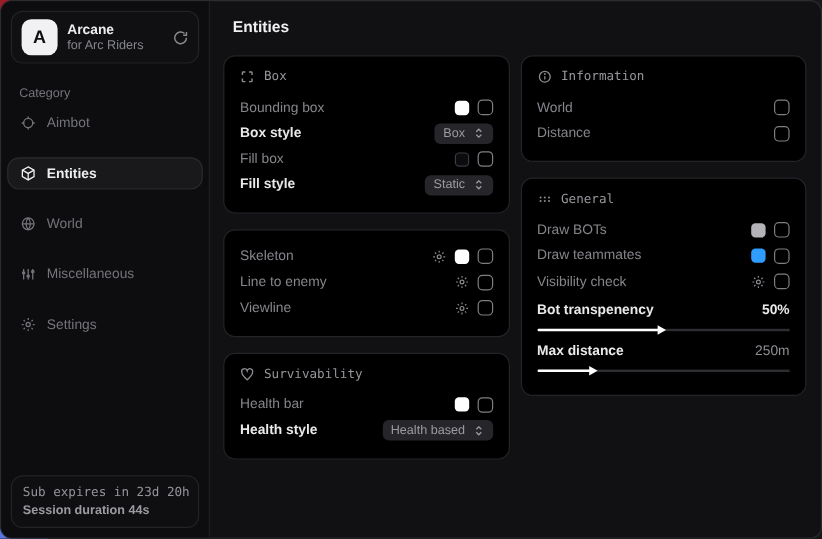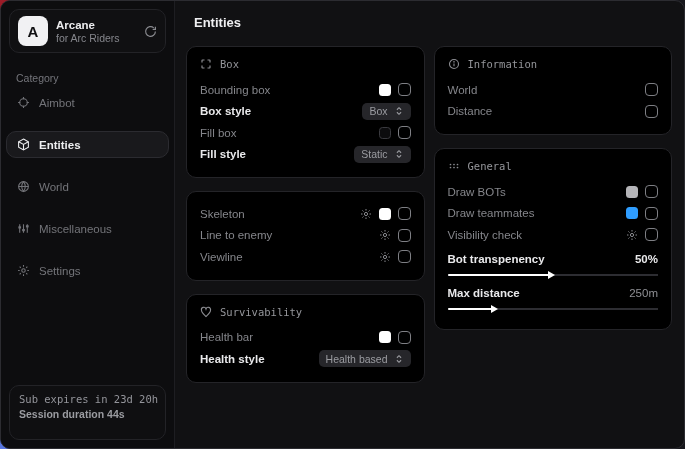--- a/index.html
+++ b/index.html
@@ -46,21 +46,21 @@
     color:#737479;font-size:11.5px;border:1px solid transparent;border-radius:10px;
     cursor:pointer;box-sizing:border-box;
   }
   .nav-item.active{
     background:#19191c;border-color:#2b2b30;color:#edeef0;font-weight:bold;
   }
   .nav-item .nav-icon{display:flex;width:14px;justify-content:center;}
 
   .sidebar-footer{
     position:absolute;left:8px;right:8px;bottom:8px;
-    border:1px solid #232327;border-radius:10px;padding:6px 9px 18px 9px;background:#0f0f11;
+    border:1px solid #232327;border-radius:10px;padding:6px 9px 7px 9px;background:#0f0f11;
   }
   .foot-line1{font-family:"DejaVu Sans Mono",monospace;font-size:10.5px;color:#94959b;line-height:15px;white-space:nowrap;}
   .foot-line2{font-size:10.5px;color:#9b9ca1;font-weight:bold;line-height:14px;}
 
   
   .main{flex:1;display:flex;flex-direction:column;box-sizing:border-box;padding:13px 12px 12px 19px;overflow:hidden;}
   .main-title{font-size:13px;font-weight:bold;color:#f0f0f2;margin:1px 0 0 0;}
   .columns{display:flex;gap:9px;margin-top:16px;margin-left:-8px;}
   .col{width:240px;display:flex;flex-direction:column;gap:13px;}
 

